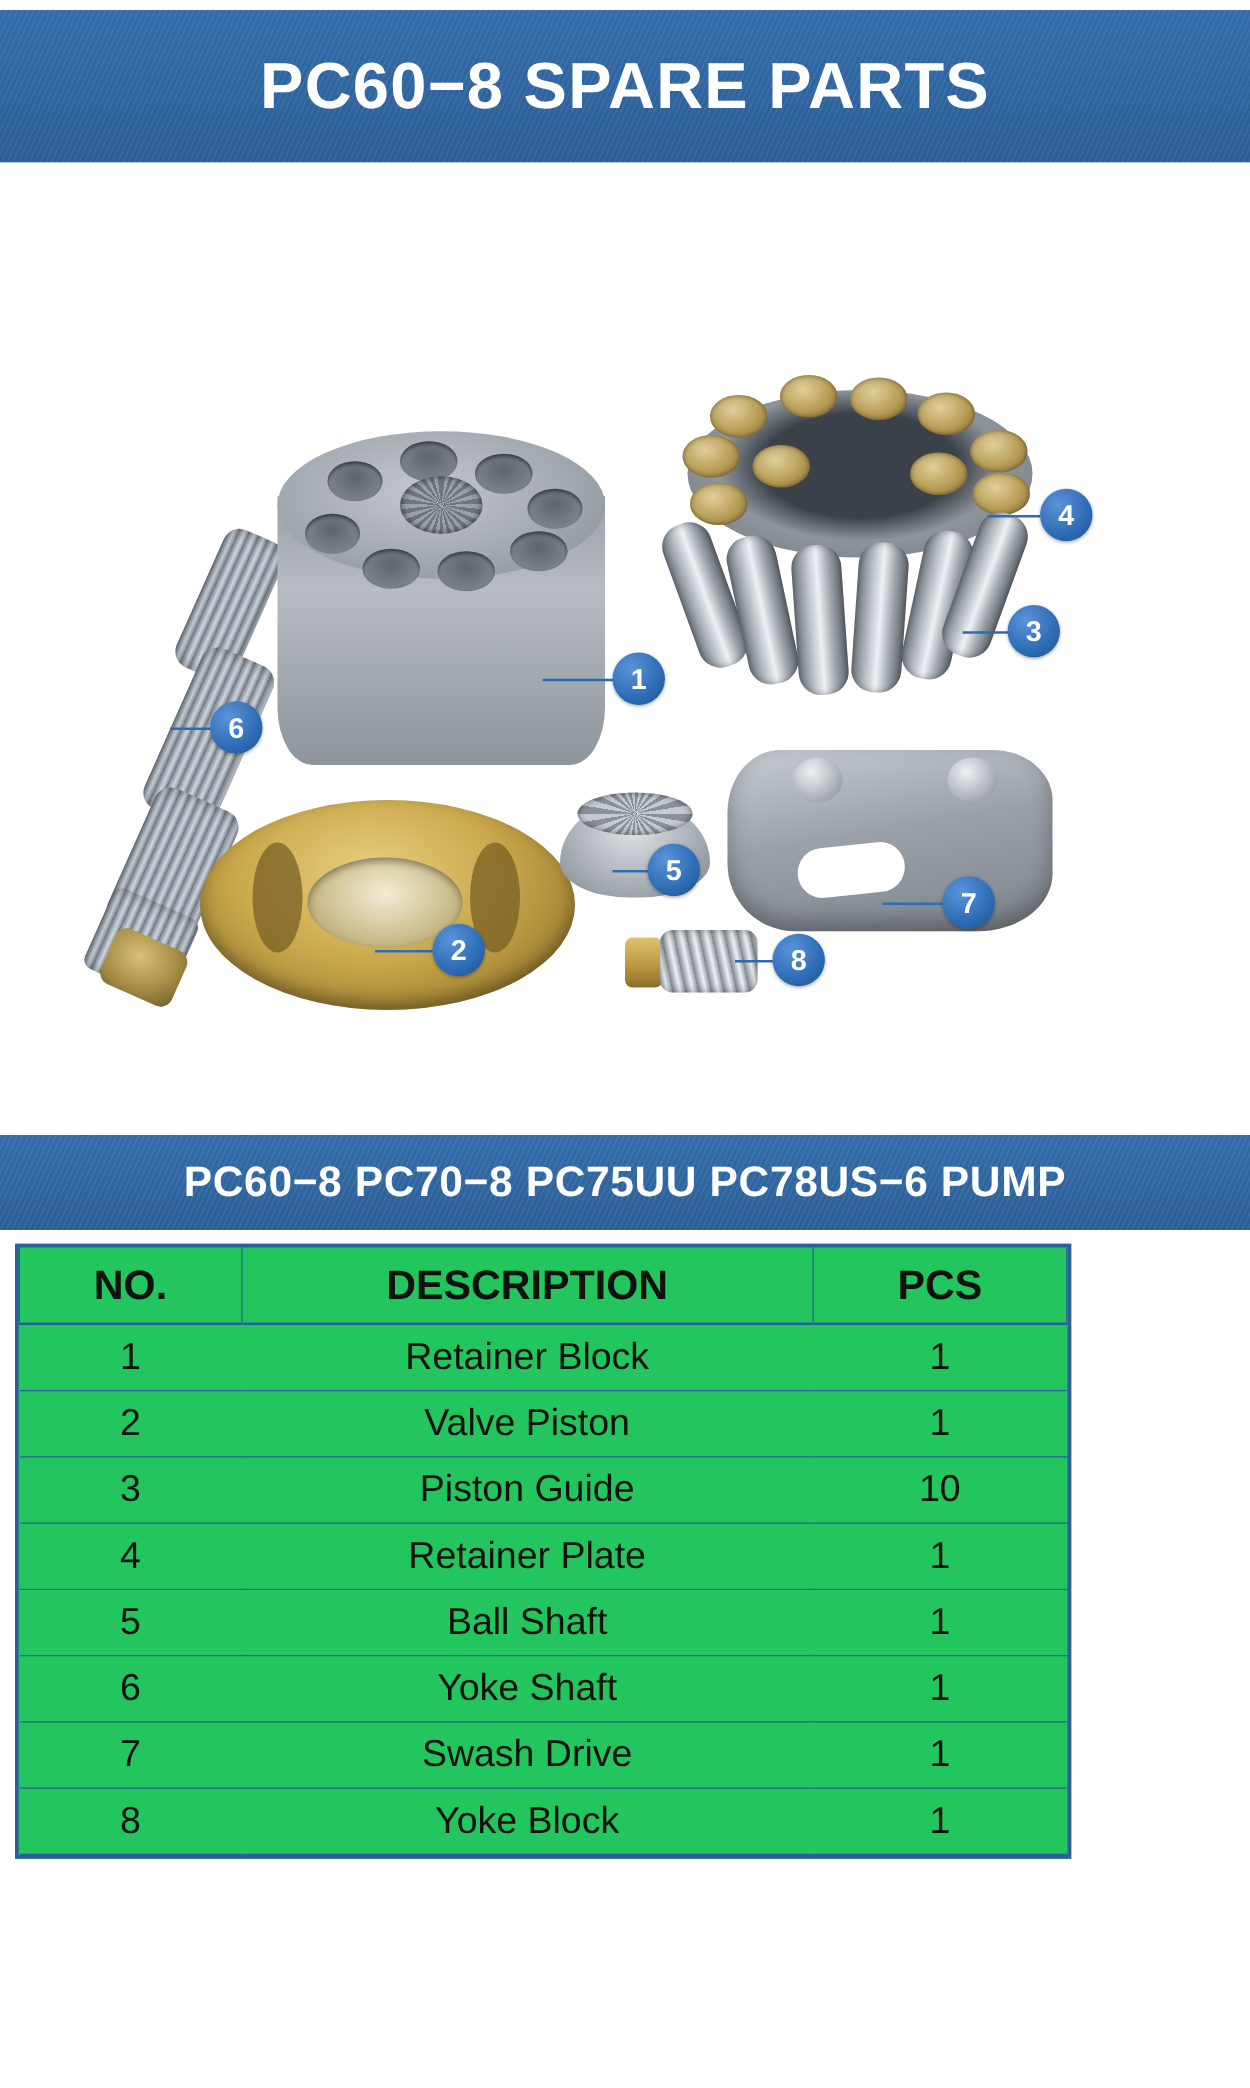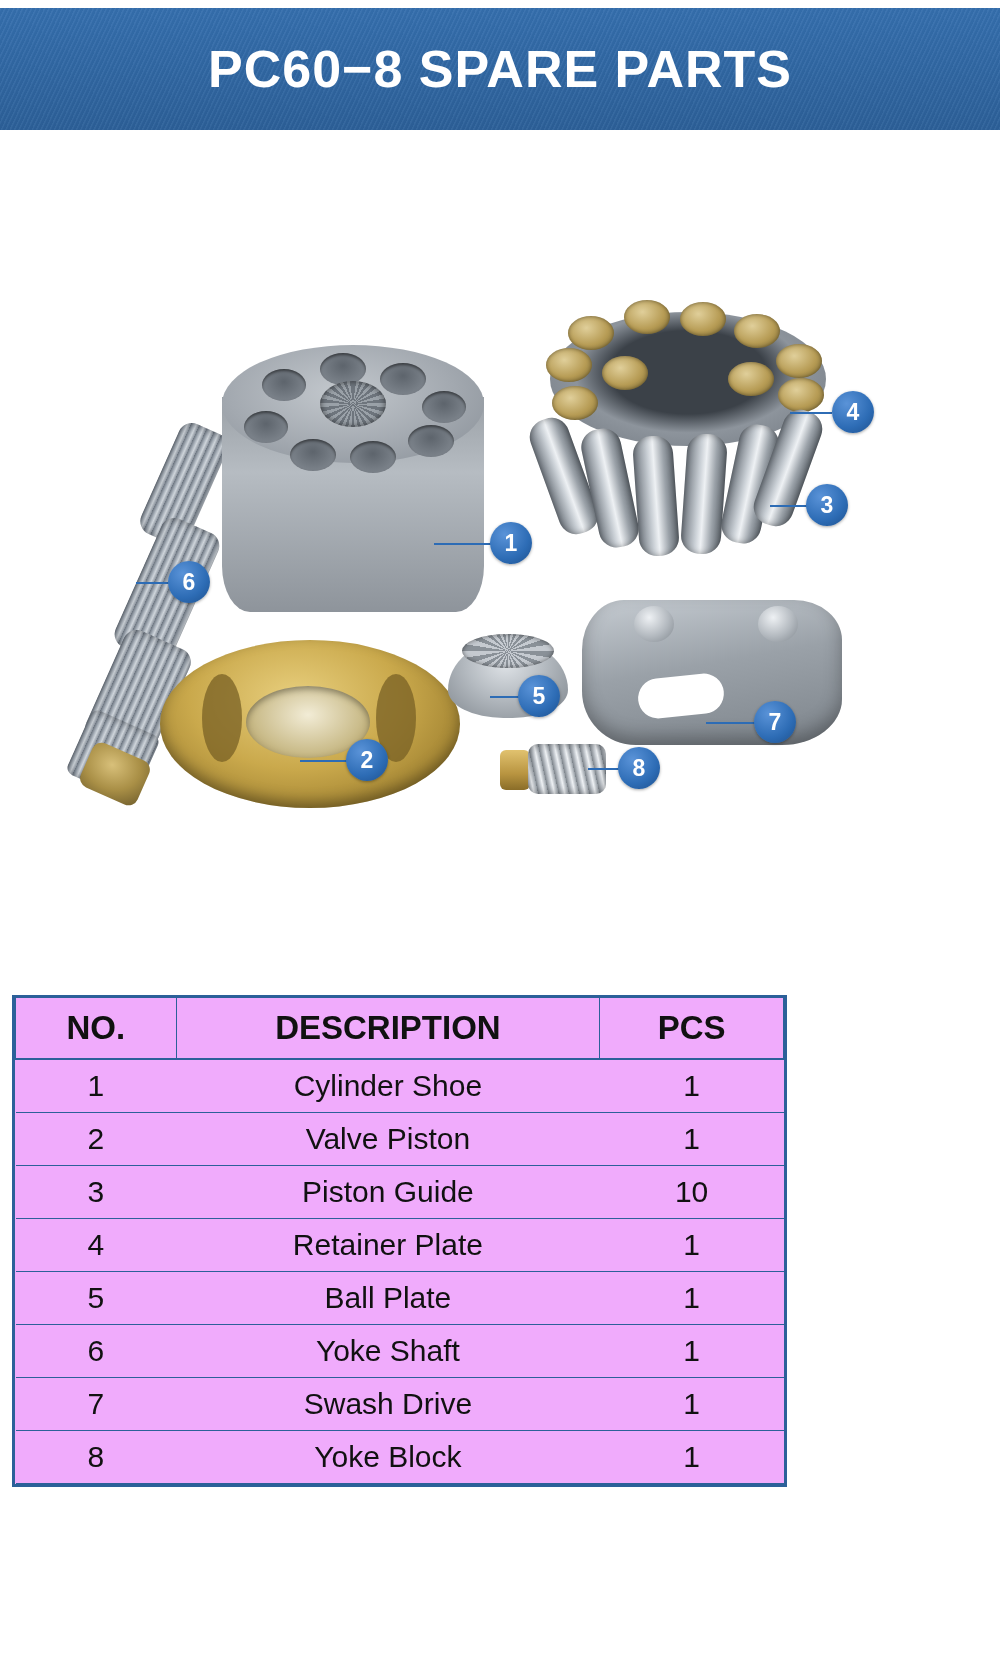--- a/index.html
+++ b/index.html
@@ -275,23 +275,23 @@
     position: absolute; left: 44px; top: 62px;
     width: 82px; height: 82px;
     border: 14px solid #e7eaf1;
     border-radius: 50%;
   }
 
   
   .table-wrap {
     position: absolute;
     left: 12px; top: 995px;
-    width: 775px;
+    width: 845px;
     border: 3px solid #2c6099;
-    background: #f0abfc;
+    background: #22c55e;
     z-index: 2;
   }
   table.parts {
     width: 100%;
     border-collapse: collapse;
     background: transparent;
   }
   table.parts th, table.parts td {
     border: 1px solid #2c6099;
     text-align: center;
@@ -407,61 +407,64 @@
     <div class="callout" style="left:490px; top:392px;">1</div>
     <div class="callout" style="left:346px; top:609px;">2</div>
     <div class="callout" style="left:806px; top:354px;">3</div>
     <div class="callout" style="left:832px; top:261px;">4</div>
     <div class="callout" style="left:518px; top:545px;">5</div>
     <div class="callout" style="left:168px; top:431px;">6</div>
     <div class="callout" style="left:754px; top:571px;">7</div>
     <div class="callout" style="left:618px; top:617px;">8</div>
   </div>
 
+  <div class="sub-band">
+    <div class="sub-title">PC60−8  PC70−8  PC75UU  PC78US−6   PUMP</div>
+  </div>
 
   <div class="watermark">
     <div class="wm-ring"></div>
     <div class="wm-ring2"></div>
     <div class="wm-text">PartWell</div>
     <div class="wm-sub">HYD</div>
   </div>
 
   <div class="table-wrap">
     <table class="parts">
       <thead>
         <tr>
           <th class="no">NO.</th>
           <th class="desc">DESCRIPTION</th>
           <th class="pcs">PCS</th>
         </tr>
       </thead>
       <tbody>
         <tr>
           <td class="no">1</td>
-          <td class="desc">Cylinder Shoe</td>
+          <td class="desc">Retainer Block</td>
           <td class="pcs">1</td>
         </tr>
         <tr>
           <td class="no">2</td>
           <td class="desc">Valve Piston</td>
           <td class="pcs">1</td>
         </tr>
         <tr>
           <td class="no">3</td>
           <td class="desc">Piston Guide</td>
           <td class="pcs">10</td>
         </tr>
         <tr>
           <td class="no">4</td>
           <td class="desc">Retainer Plate</td>
           <td class="pcs">1</td>
         </tr>
         <tr>
           <td class="no">5</td>
-          <td class="desc">Ball Plate</td>
+          <td class="desc">Ball Shaft</td>
           <td class="pcs">1</td>
         </tr>
         <tr>
           <td class="no">6</td>
           <td class="desc">Yoke Shaft</td>
           <td class="pcs">1</td>
         </tr>
         <tr>
           <td class="no">7</td>
           <td class="desc">Swash Drive</td>

